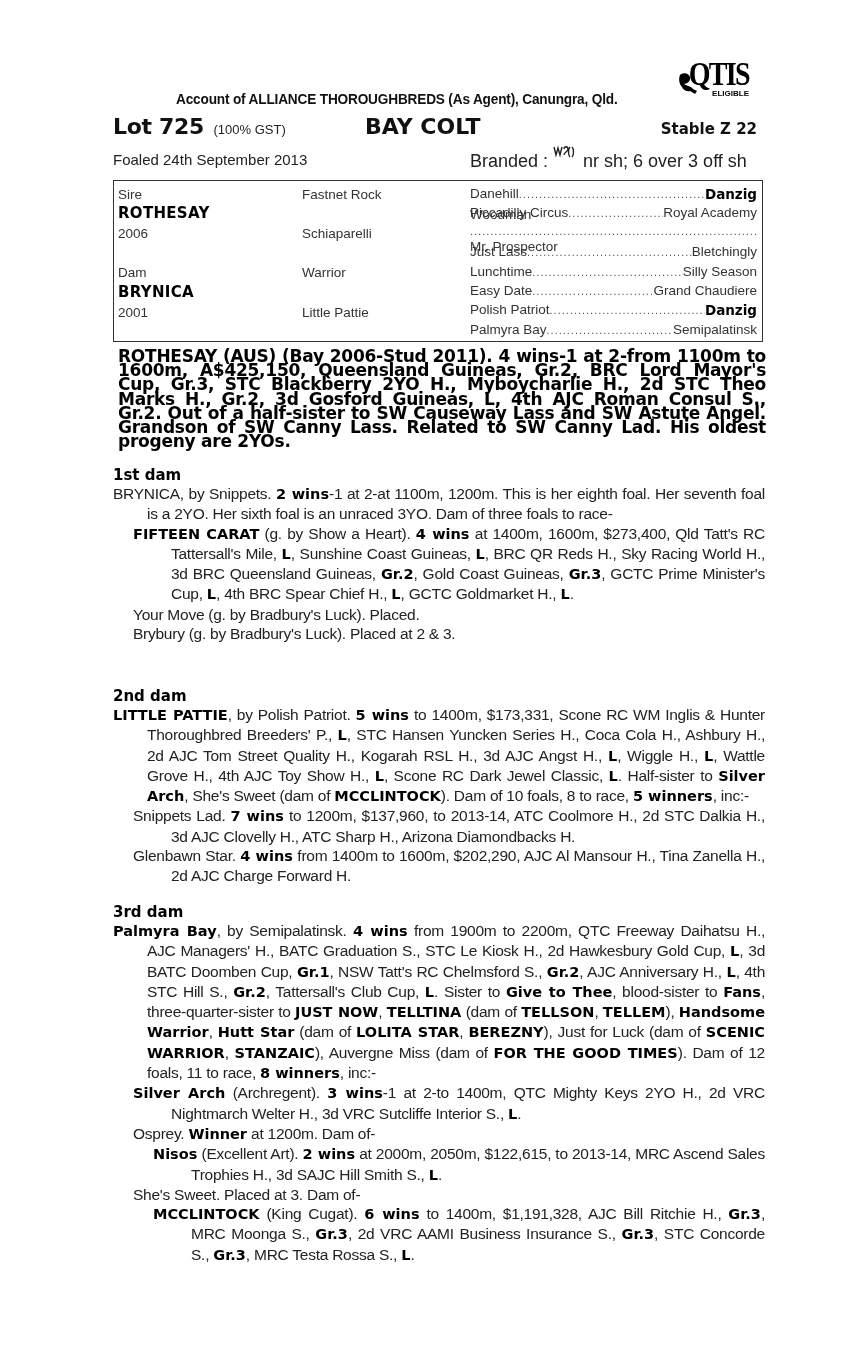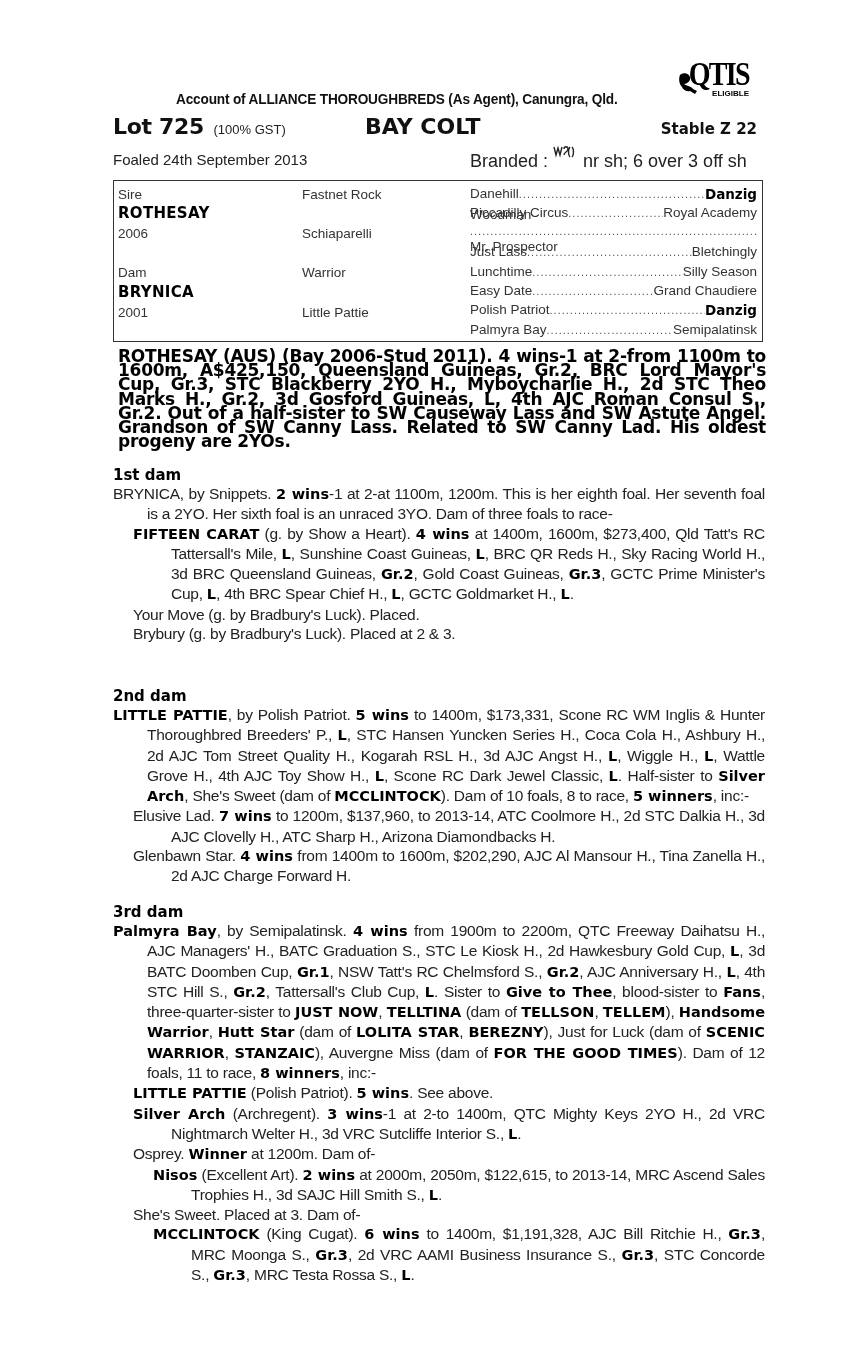--- a/index.html
+++ b/index.html
@@ -136,28 +136,27 @@
       <div class="entry l0"><span>BRYNICA, by Snippets. </span><span class="b">2 wins</span><span>-1 at 2-at 1100m, 1200m. This is her eighth foal. Her seventh foal is a 2YO. Her sixth foal is an unraced 3YO. Dam of three foals to race-</span></div>
       <div class="entry l1"><span class="b">FIFTEEN CARAT</span><span> (g. by Show a Heart). </span><span class="b">4 wins</span><span> at 1400m, 1600m, $273,400, Qld Tatt's RC Tattersall's Mile, </span><span class="b">L</span><span>, Sunshine Coast Guineas, </span><span class="b">L</span><span>, BRC QR Reds H., Sky Racing World H., 3d BRC Queensland Guineas, </span><span class="b">Gr.2</span><span>, Gold Coast Guineas, </span><span class="b">Gr.3</span><span>, GCTC Prime Minister's Cup, </span><span class="b">L</span><span>, 4th BRC Spear Chief H., </span><span class="b">L</span><span>, GCTC Goldmarket H., </span><span class="b">L</span><span>.</span></div>
       <div class="entry l1"><span>Your Move (g. by Bradbury's Luck). Placed.</span></div>
       <div class="entry l1"><span>Brybury (g. by Bradbury's Luck). Placed at 2 &amp; 3.</span></div>
     </div>
 </div>
 <div class="sec" style="top:687px">
   <div class="heading">2nd dam</div>
   <div class="entries">
       <div class="entry l0"><span class="b">LITTLE PATTIE</span><span>, by Polish Patriot. </span><span class="b">5 wins</span><span> to 1400m, $173,331, Scone RC WM Inglis &amp; Hunter Thoroughbred Breeders' P., </span><span class="b">L</span><span>, STC Hansen Yuncken Series H., Coca Cola H., Ashbury H., 2d AJC Tom Street Quality H., Kogarah RSL H., 3d AJC Angst H., </span><span class="b">L</span><span>, Wiggle H., </span><span class="b">L</span><span>, Wattle Grove H., 4th AJC Toy Show H., </span><span class="b">L</span><span>, Scone RC Dark Jewel Classic, </span><span class="b">L</span><span>. Half-sister to </span><span class="b">Silver Arch</span><span>, She's Sweet (dam of </span><span class="b">MCCLINTOCK</span><span>). Dam of 10 foals, 8 to race, </span><span class="b">5 winners</span><span>, inc:-</span></div>
-      <div class="entry l1"><span>Elusive Lad. </span><span class="b">7 wins</span><span> to 1200m, $137,960, to 2013-14, ATC Coolmore H., 2d STC Dalkia H., 3d AJC Clovelly H., ATC Sharp H., Arizona Diamondbacks H.</span></div>
+      <div class="entry l1"><span>Snippets Lad. </span><span class="b">7 wins</span><span> to 1200m, $137,960, to 2013-14, ATC Coolmore H., 2d STC Dalkia H., 3d AJC Clovelly H., ATC Sharp H., Arizona Diamondbacks H.</span></div>
       <div class="entry l1"><span>Glenbawn Star. </span><span class="b">4 wins</span><span> from 1400m to 1600m, $202,290, AJC Al Mansour H., Tina Zanella H., 2d AJC Charge Forward H.</span></div>
     </div>
 </div>
 <div class="sec" style="top:903px">
   <div class="heading">3rd dam</div>
   <div class="entries">
       <div class="entry l0"><span class="b">Palmyra Bay</span><span>, by Semipalatinsk. </span><span class="b">4 wins</span><span> from 1900m to 2200m, QTC Freeway Daihatsu H., AJC Managers' H., BATC Graduation S., STC Le Kiosk H., 2d Hawkesbury Gold Cup, </span><span class="b">L</span><span>, 3d BATC Doomben Cup, </span><span class="b">Gr.1</span><span>, NSW Tatt's RC Chelmsford S., </span><span class="b">Gr.2</span><span>, AJC Anniversary H., </span><span class="b">L</span><span>, 4th STC Hill S., </span><span class="b">Gr.2</span><span>, Tattersall's Club Cup, </span><span class="b">L</span><span>. Sister to </span><span class="b">Give to Thee</span><span>, blood-sister to </span><span class="b">Fans</span><span>, three-quarter-sister to </span><span class="b">JUST NOW</span><span>, </span><span class="b">TELLTINA</span><span> (dam of </span><span class="b">TELLSON</span><span>, </span><span class="b">TELLEM</span><span>), </span><span class="b">Handsome Warrior</span><span>, </span><span class="b">Hutt Star</span><span> (dam of </span><span class="b">LOLITA STAR</span><span>, </span><span class="b">BEREZNY</span><span>), Just for Luck (dam of </span><span class="b">SCENIC WARRIOR</span><span>, </span><span class="b">STANZAIC</span><span>), Auvergne Miss (dam of </span><span class="b">FOR THE GOOD TIMES</span><span>). Dam of 12 foals, 11 to race, </span><span class="b">8 winners</span><span>, inc:-</span></div>
-      <div class="entry l1"><span class="b">LITTLE PATTIE</span><span> (Polish Patriot). </span><span class="b">5 wins</span><span>. See above.</span></div>
       <div class="entry l1"><span class="b">Silver Arch</span><span> (Archregent). </span><span class="b">3 wins</span><span>-1 at 2-to 1400m, QTC Mighty Keys 2YO H., 2d VRC Nightmarch Welter H., 3d VRC Sutcliffe Interior S., </span><span class="b">L</span><span>.</span></div>
       <div class="entry l1"><span>Osprey. </span><span class="b">Winner</span><span> at 1200m. Dam of-</span></div>
       <div class="entry l2"><span class="b">Nisos</span><span> (Excellent Art). </span><span class="b">2 wins</span><span> at 2000m, 2050m, $122,615, to 2013-14, MRC Ascend Sales Trophies H., 3d SAJC Hill Smith S., </span><span class="b">L</span><span>.</span></div>
       <div class="entry l1"><span>She's Sweet. Placed at 3. Dam of-</span></div>
       <div class="entry l2"><span class="b">MCCLINTOCK</span><span> (King Cugat). </span><span class="b">6 wins</span><span> to 1400m, $1,191,328, AJC Bill Ritchie H., </span><span class="b">Gr.3</span><span>, MRC Moonga S., </span><span class="b">Gr.3</span><span>, 2d VRC AAMI Business Insurance S., </span><span class="b">Gr.3</span><span>, STC Concorde S., </span><span class="b">Gr.3</span><span>, MRC Testa Rossa S., </span><span class="b">L</span><span>.</span></div>
     </div>
 </div>
 
 </body></html>

